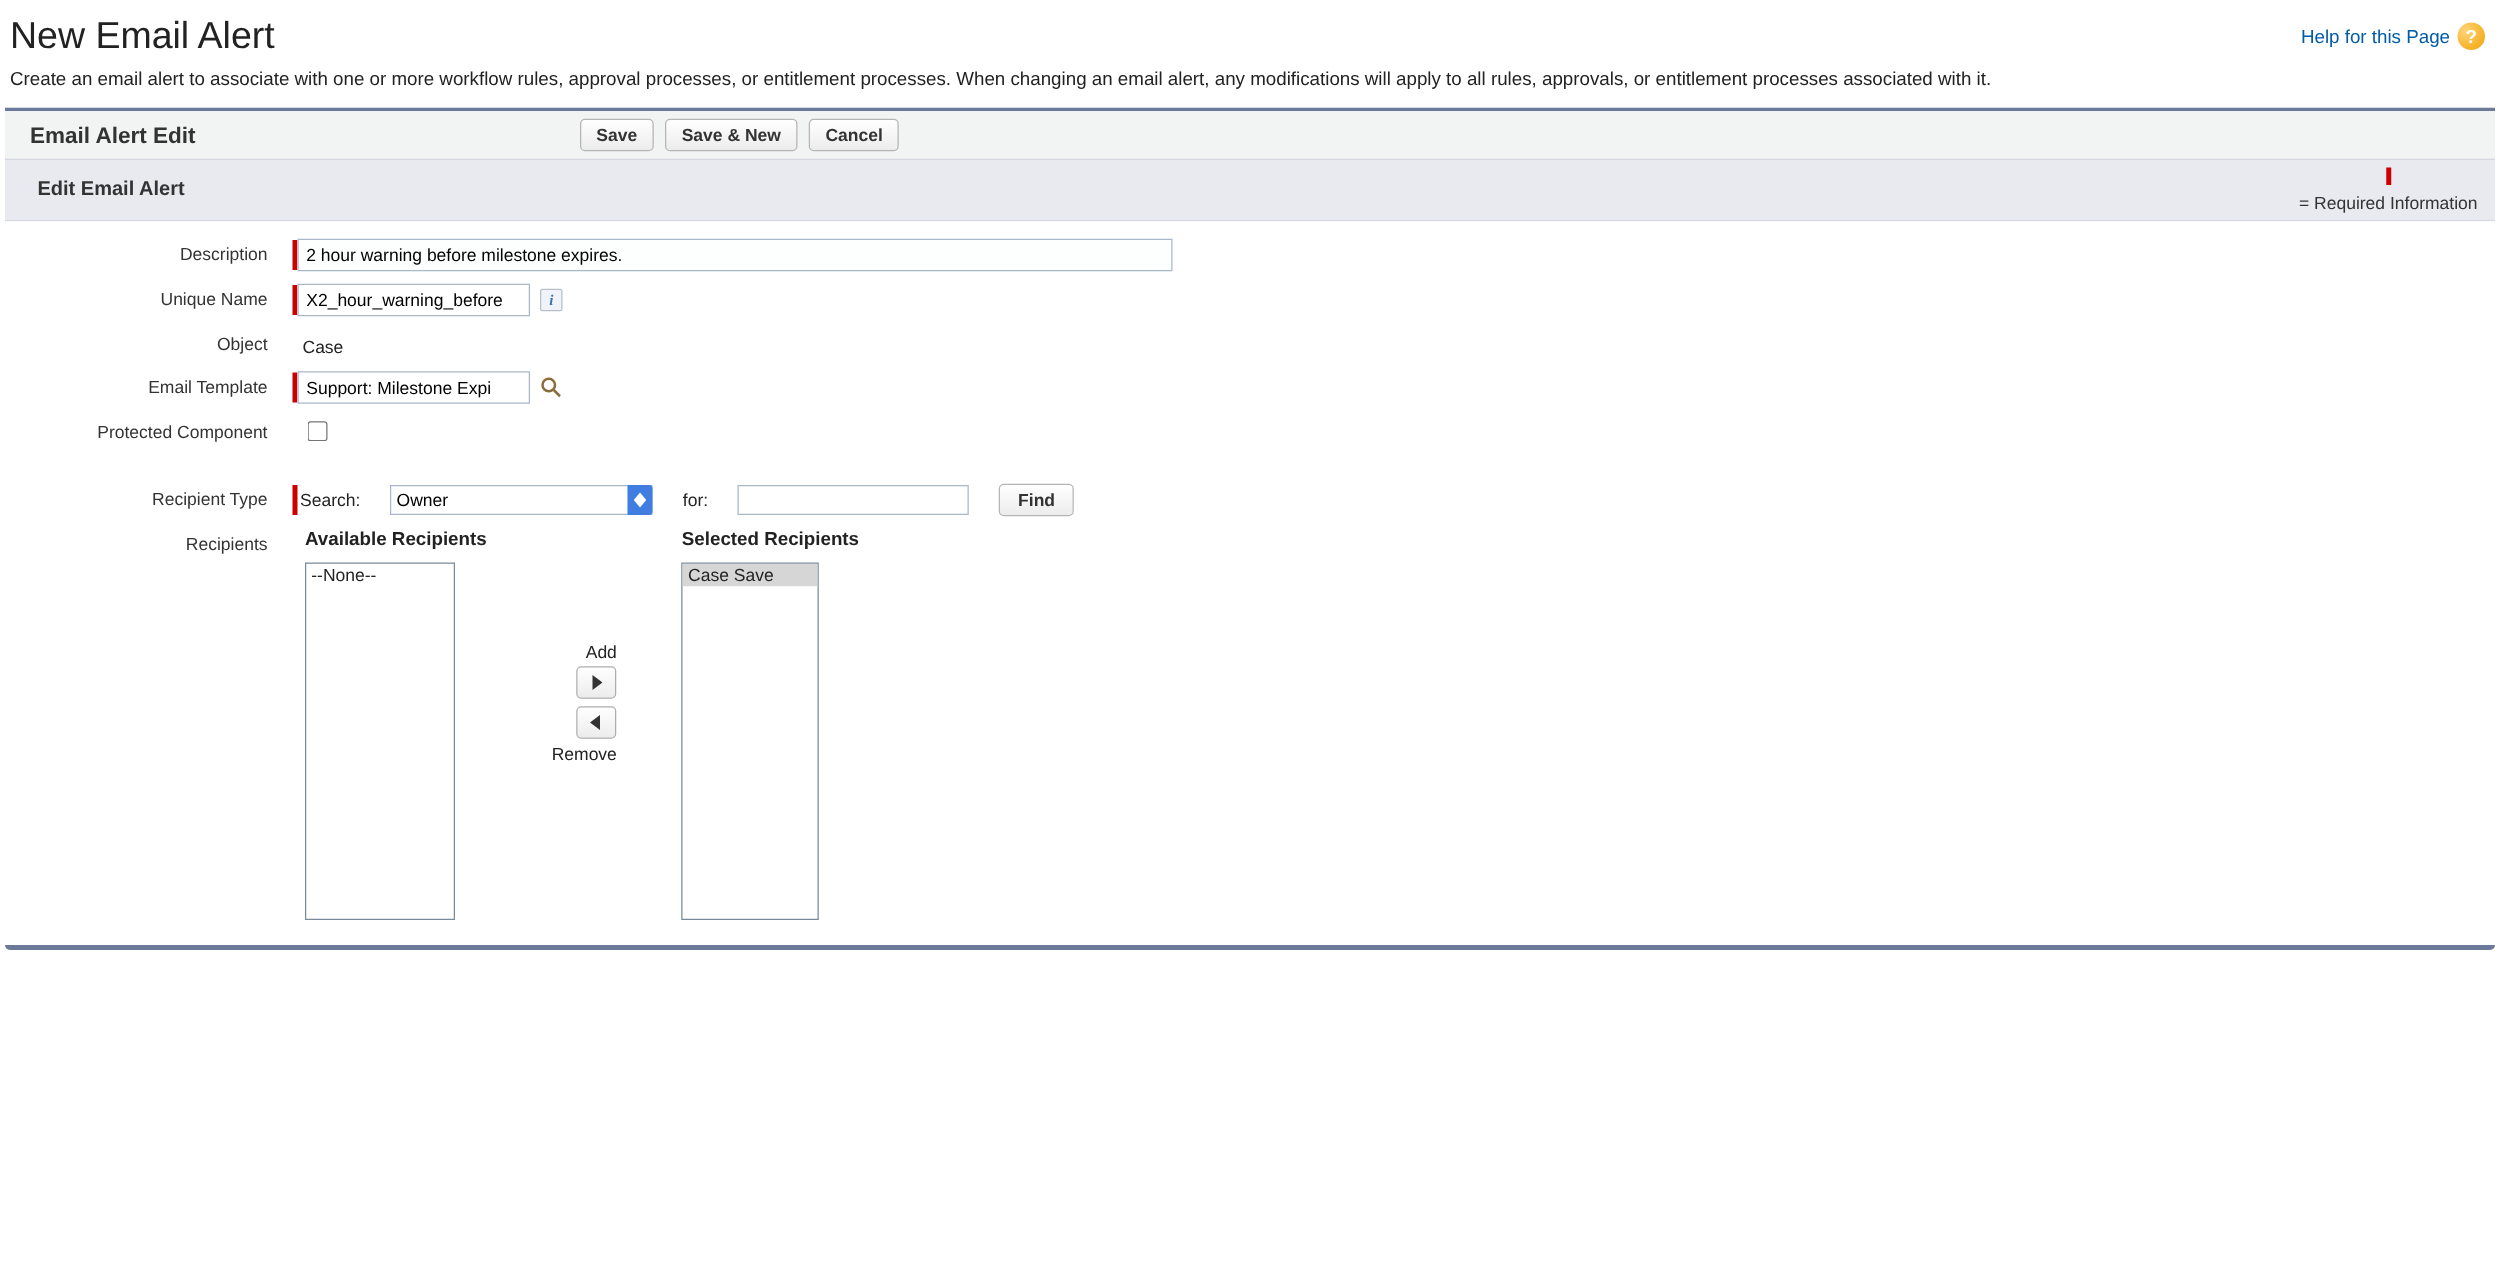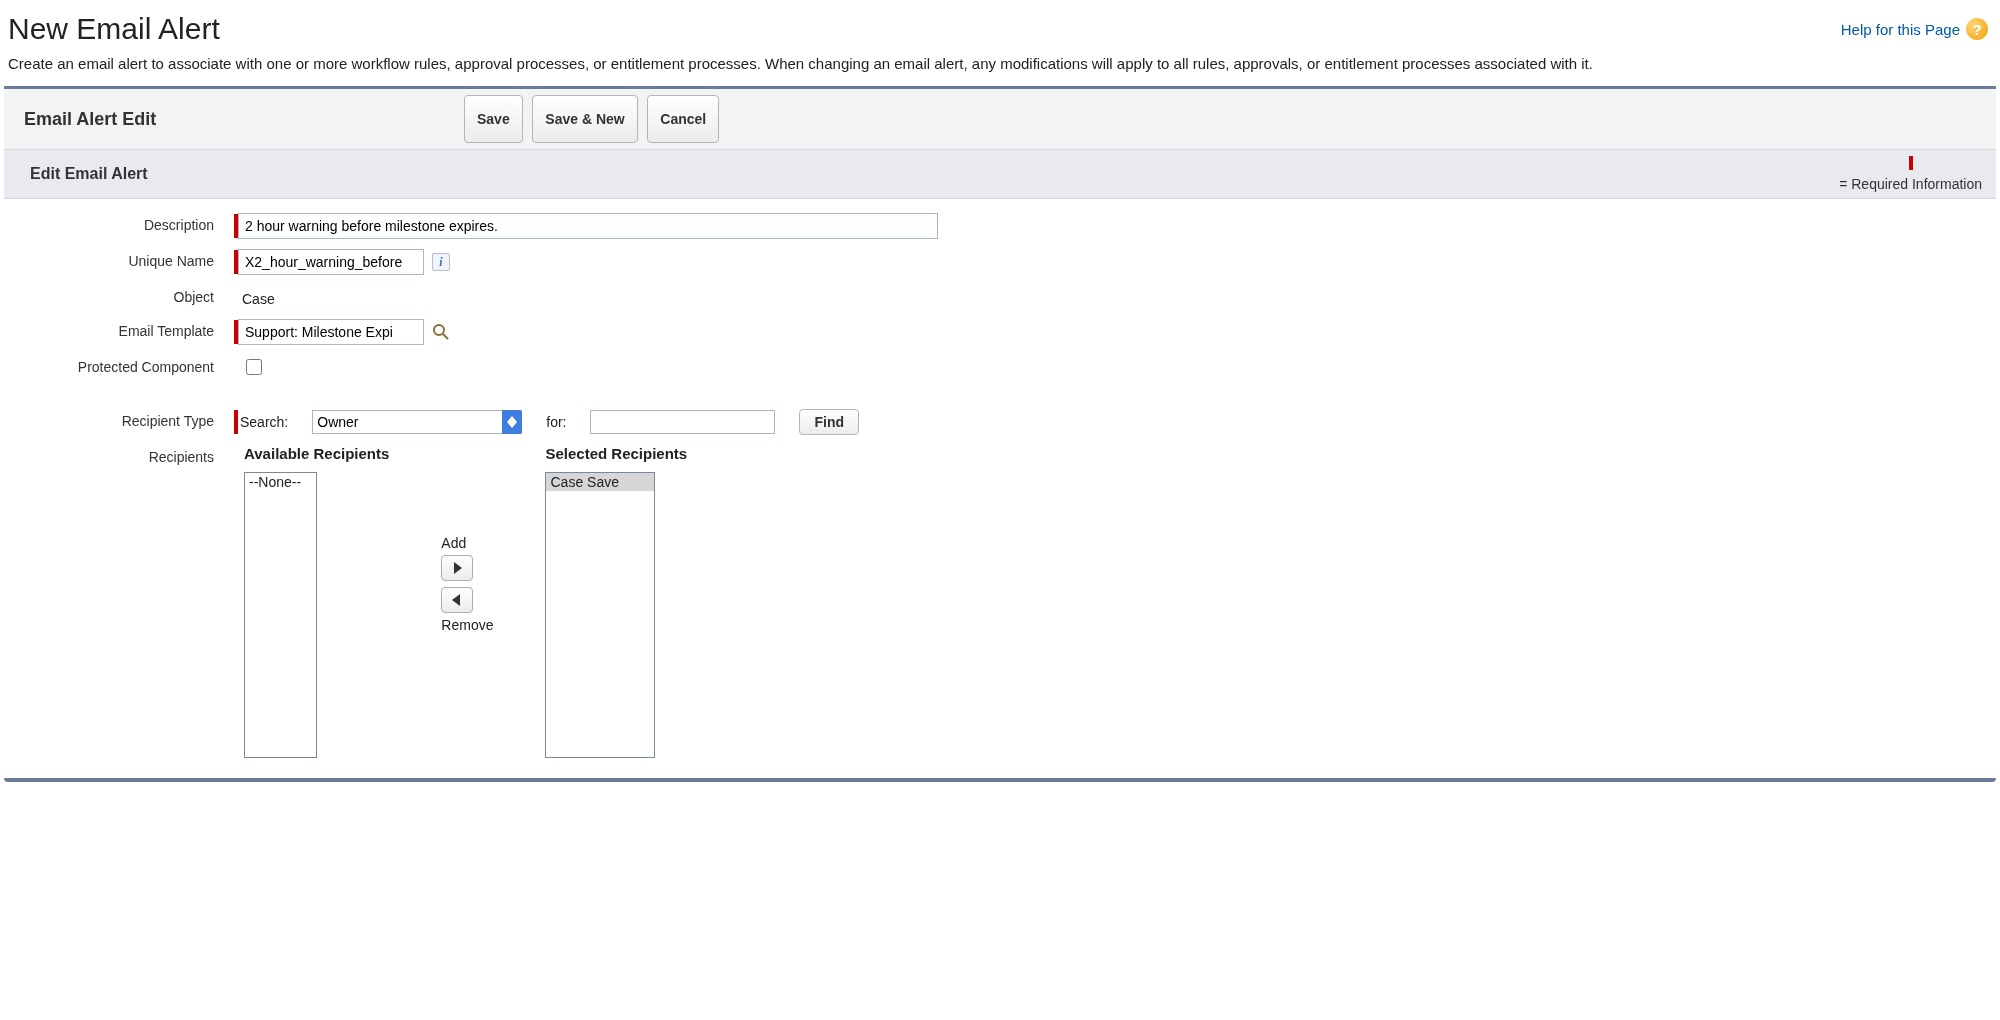--- a/index.html
+++ b/index.html
@@ -64,21 +64,21 @@
     .panel-header-title {
       font-size: 18px;
       font-weight: bold;
       color: #333;
       width: 440px;
     }
     .btn {
       background: linear-gradient(#ffffff, #ececec);
       border: 1px solid #b5b5b5;
       border-radius: 4px;
-      padding: 15px 12px;
+      padding: 4px 12px;
       font-size: 14px;
       font-weight: bold;
       color: #333;
       cursor: pointer;
       margin-right: 6px;
     }
     .section-header {
       display: flex;
       justify-content: space-between;
       align-items: center;
@@ -244,40 +244,40 @@
       gap: 52px;
       padding-left: 6px;
     }
     .duel-col { text-align: center; }
     .duel-title {
       font-weight: bold;
       font-size: 15px;
       margin-bottom: 10px;
     }
     .duel-list {
-      width: 73px;
+      width: 120px;
       height: 286px;
       border: 1px solid #7a8a9a;
       background: #fff;
       font-size: 14px;
       overflow: auto;
       text-align: left;
     }
     .duel-list-wide { width: 110px; }
     .duel-item {
       padding: 1px 4px;
       cursor: default;
     }
     .duel-item.selected {
       background: #d6d6d6;
     }
     .duel-ctrl {
       display: flex;
       flex-direction: column;
-      align-items: flex-start;
+      align-items: flex-end;
       justify-content: center;
       padding-top: 90px;
       gap: 2px;
     }
     .duel-ctrl-label { font-size: 14px; }
     .arrow-btn {
       width: 32px;
       height: 26px;
       border: 1px solid #adadad;
       border-radius: 4px;

